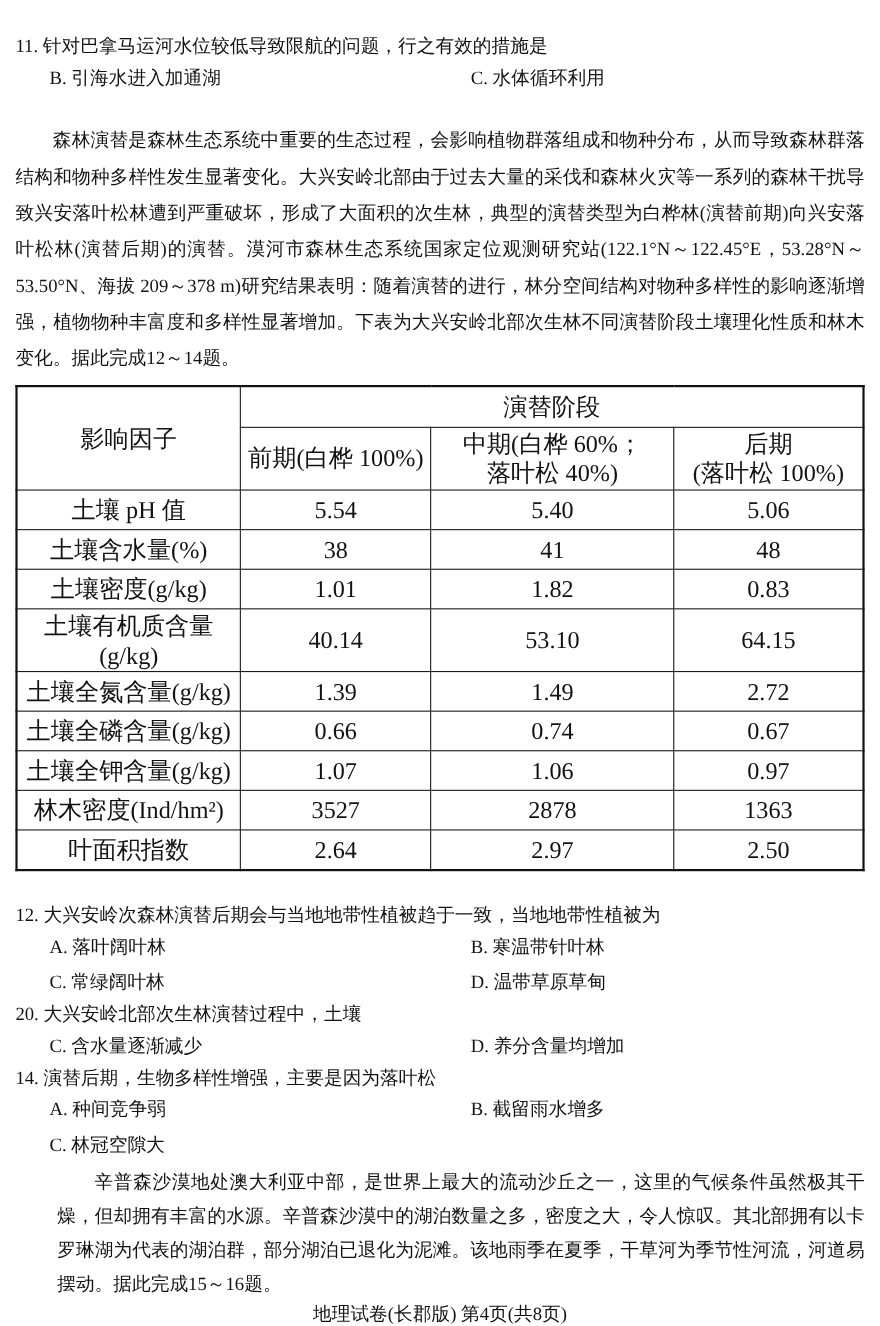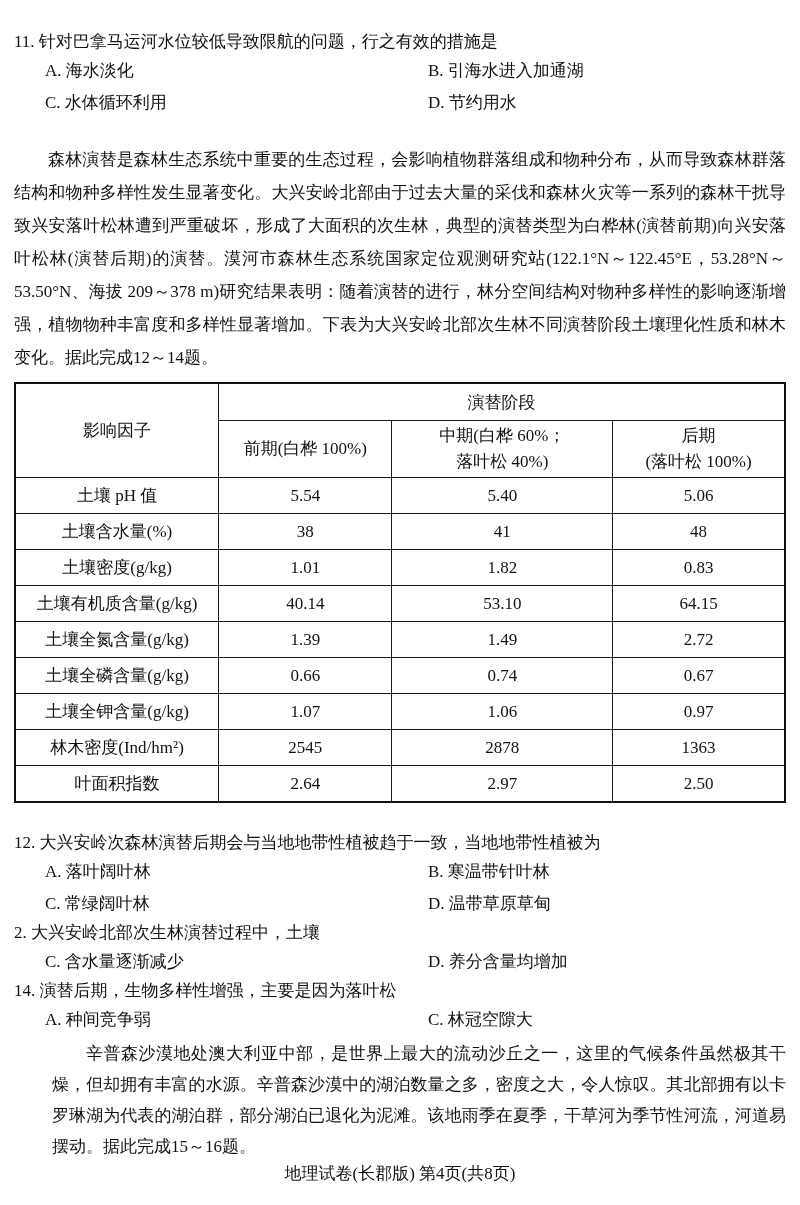--- a/index.html
+++ b/index.html
@@ -16,44 +16,42 @@
   .passage.p2{line-height:31px;margin-top:2px;margin-left:38px;}
   .qblock{margin-top:0;}
   .qblock.first{margin-top:5px;}
   .q12{margin-top:27px;}
   table.succ{
     border-collapse:collapse;width:772px;margin-top:8px;
     table-layout:fixed;
   }
   table.succ th,table.succ td{
     border:1px solid #1a1a1a;text-align:center;vertical-align:middle;
-    font-weight:normal;padding:0 2px;font-size:17px;
+    font-weight:normal;padding:0 2px;font-size:22px;
   }
   table.succ{border:2px solid #111;}
   .col-factor{width:202px;}
   .col-early{width:172px;}
   .col-mid{width:219px;}
   .col-late{width:171px;}
   tr.hrow1 th{height:36px;}
   tr.hrow2 th{height:56px;white-space:pre-line;line-height:26px;}
   tr.drow td{height:35px;}
   .footer{text-align:center;line-height:16px;margin-top:4px;font-size:17px;}
 </style>
 </head>
 <body>
 
 <div class="page">
 
   <div class="qblock first">
     <div class="stem">11. 针对巴拿马运河水位较低导致限航的问题，行之有效的措施是</div>
     <div class="opts">
-      <div class="opt">A. 海水淡化</div>
       <div class="opt">B. 引海水进入加通湖</div>
       <div class="opt">C. 水体循环利用</div>
-      <div class="opt">D. 节约用水</div>
     </div>
   </div>
 
   <div class="passage">森林演替是森林生态系统中重要的生态过程，会影响植物群落组成和物种分布，从而导致森林群落结构和物种多样性发生显著变化。大兴安岭北部由于过去大量的采伐和森林火灾等一系列的森林干扰导致兴安落叶松林遭到严重破坏，形成了大面积的次生林，典型的演替类型为白桦林(演替前期)向兴安落叶松林(演替后期)的演替。漠河市森林生态系统国家定位观测研究站(122.1°N～122.45°E，53.28°N～53.50°N、海拔 209～378 m)研究结果表明：随着演替的进行，林分空间结构对物种多样性的影响逐渐增强，植物物种丰富度和多样性显著增加。下表为大兴安岭北部次生林不同演替阶段土壤理化性质和林木变化。据此完成12～14题。</div>
 
   <table class="succ">
     <colgroup>
       <col class="col-factor">
         <col class="col-early">
         <col class="col-mid">
@@ -108,21 +106,21 @@
         <td>0.67</td>
       </tr>
       <tr class="drow">
         <td>土壤全钾含量(g/kg)</td>
         <td>1.07</td>
         <td>1.06</td>
         <td>0.97</td>
       </tr>
       <tr class="drow">
         <td>林木密度(Ind/hm²)</td>
-        <td>2545</td>
+        <td>3527</td>
         <td>2878</td>
         <td>1363</td>
       </tr>
       <tr class="drow">
         <td>叶面积指数</td>
         <td>2.64</td>
         <td>2.97</td>
         <td>2.50</td>
       </tr>
     </tbody>
@@ -132,31 +130,32 @@
     <div class="stem">12. 大兴安岭次森林演替后期会与当地地带性植被趋于一致，当地地带性植被为</div>
     <div class="opts">
       <div class="opt">A. 落叶阔叶林</div>
       <div class="opt">B. 寒温带针叶林</div>
       <div class="opt">C. 常绿阔叶林</div>
       <div class="opt">D. 温带草原草甸</div>
     </div>
   </div>
 
   <div class="qblock">
-    <div class="stem">2. 大兴安岭北部次生林演替过程中，土壤</div>
+    <div class="stem">20. 大兴安岭北部次生林演替过程中，土壤</div>
     <div class="opts">
       <div class="opt">C. 含水量逐渐减少</div>
       <div class="opt">D. 养分含量均增加</div>
     </div>
   </div>
 
   <div class="qblock">
     <div class="stem">14. 演替后期，生物多样性增强，主要是因为落叶松</div>
     <div class="opts">
       <div class="opt">A. 种间竞争弱</div>
+      <div class="opt">B. 截留雨水增多</div>
       <div class="opt">C. 林冠空隙大</div>
     </div>
   </div>
 
   <div class="passage p2">辛普森沙漠地处澳大利亚中部，是世界上最大的流动沙丘之一，这里的气候条件虽然极其干燥，但却拥有丰富的水源。辛普森沙漠中的湖泊数量之多，密度之大，令人惊叹。其北部拥有以卡罗琳湖为代表的湖泊群，部分湖泊已退化为泥滩。该地雨季在夏季，干草河为季节性河流，河道易摆动。据此完成15～16题。</div>
 
   <div class="footer">地理试卷(长郡版) 第4页(共8页)</div>
 
 </div>
 

